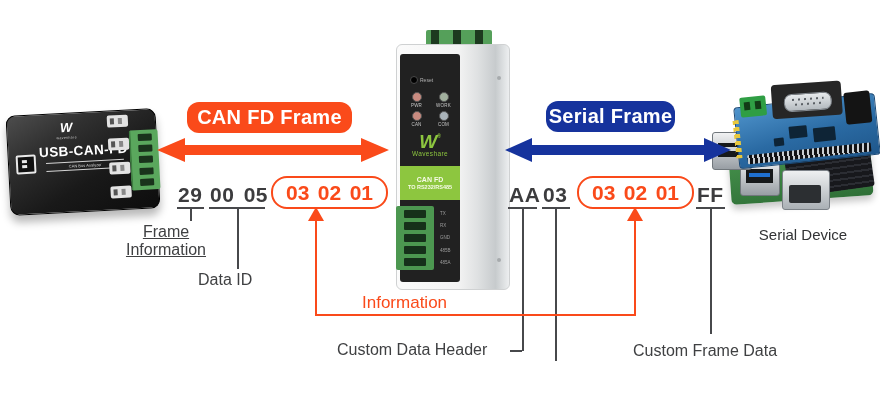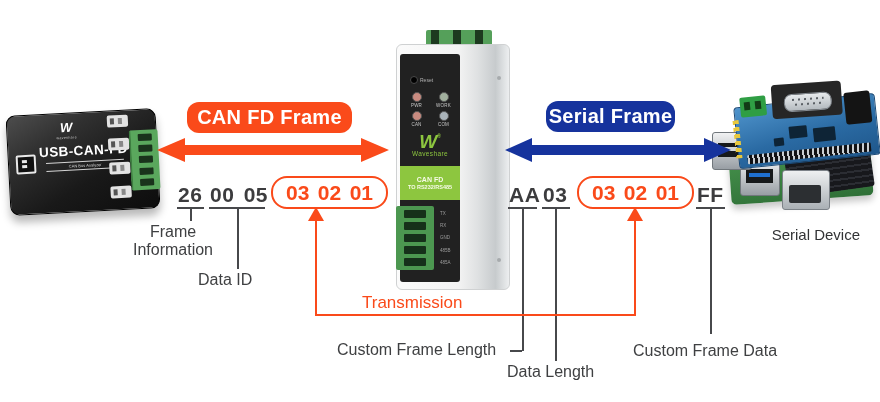--- a/index.html
+++ b/index.html
@@ -235,33 +235,33 @@
           </div>
         </div>
       <div class="sd-jack"></div>
       <div class="sd-ypins"></div>
       <div class="sd-chip" style="left:52px;top:24px;width:18px;height:12px;"></div>
       <div class="sd-chip" style="left:76px;top:28px;width:22px;height:14px;"></div>
       <div class="sd-chip" style="left:36px;top:34px;width:10px;height:8px;"></div>
       <div class="sd-pinrow"></div>
     </div>
   </div>
-  <div class="caption small" style="left:746px;top:226px;width:114px;text-align:right;">Serial Device</div>
+  <div class="caption small" style="left:746px;top:226px;width:114px;">Serial Device</div>
 
   <div class="badge orange" style="left:187px;top:102px;width:165px;">CAN FD Frame</div>
   <svg class="abs" style="left:157px;top:136px;" width="232" height="28">
     <polygon points="0,14 28,2 28,9 204,9 204,2 232,14 204,26 204,19 28,19 28,26" fill="#fa4a1a"></polygon>
   </svg>
 
   <div class="badge blue" style="left:546px;top:101px;width:129px;">Serial Frame</div>
   <svg class="abs" style="left:505px;top:136px;" width="226" height="28">
     <polygon points="0,14 27,2 27,9 199,9 199,2 226,14 199,26 199,19 27,19 27,26" fill="#16339d"></polygon>
   </svg>
 
-  <div class="byte" style="left:178px;top:183px;">26</div>
+  <div class="byte" style="left:178px;top:183px;">29</div>
   <div class="byte" style="left:210px;top:183px;">00 05</div>
   <div class="bytebox" style="left:271px;top:176px;">
     <span>03</span>
     <span>02</span>
     <span>01</span>
   </div>
 
   <div class="byte" style="left:509px;top:183px;">AA</div>
   <div class="byte" style="left:543px;top:183px;">03</div>
   <div class="bytebox" style="left:577px;top:176px;">
@@ -282,21 +282,20 @@
   <div class="gline" style="left:555px;top:207px;width:1.5px;height:154px;"></div>
   <div class="gline" style="left:696px;top:207px;width:29px;height:1.5px;"></div>
   <div class="gline" style="left:710px;top:207px;width:1.5px;height:127px;"></div>
   <div class="gline" style="left:510px;top:350px;width:12px;height:1.5px;"></div>
 
   <div class="arrowhead-up" style="left:308px;top:207px;"></div>
   <div class="oline" style="left:315px;top:219px;width:2px;height:97px;"></div>
   <div class="oline" style="left:315px;top:314px;width:321px;height:2px;"></div>
   <div class="oline" style="left:634px;top:219px;width:2px;height:97px;"></div>
   <div class="arrowhead-up" style="left:627px;top:207px;"></div>
-  <div class="trans" style="left:362px;top:293px;">Transmission</div>
-
-  <div class="note center" style="left:122px;top:223px;width:102px;">Frame Information</div>
+  <div class="trans" style="left:362px;top:293px;">Information</div>
+
+  <div class="note center" style="left:115px;top:223px;width:102px;text-decoration:underline;">Frame Information</div>
   <div class="note" style="left:198px;top:271px;">Data ID</div>
-  <div class="note" style="left:337px;top:341px;">Custom Frame Length</div>
-  <div class="note" style="left:507px;top:363px;">Data Length</div>
+  <div class="note" style="left:337px;top:341px;">Custom Data Header</div>
   <div class="note" style="left:633px;top:342px;">Custom Frame Data</div>
 
 </div>
 
 </body></html>

